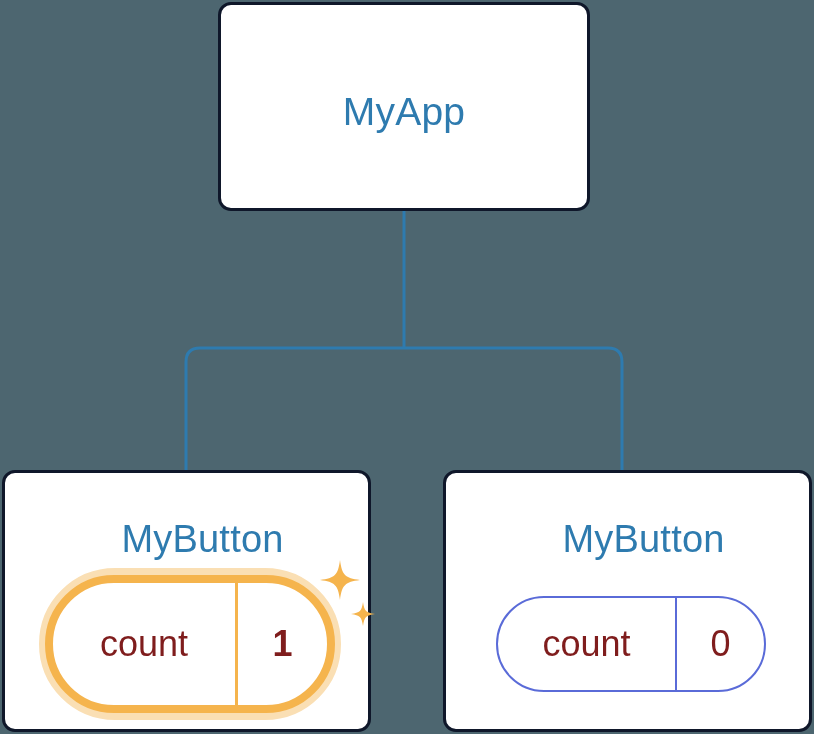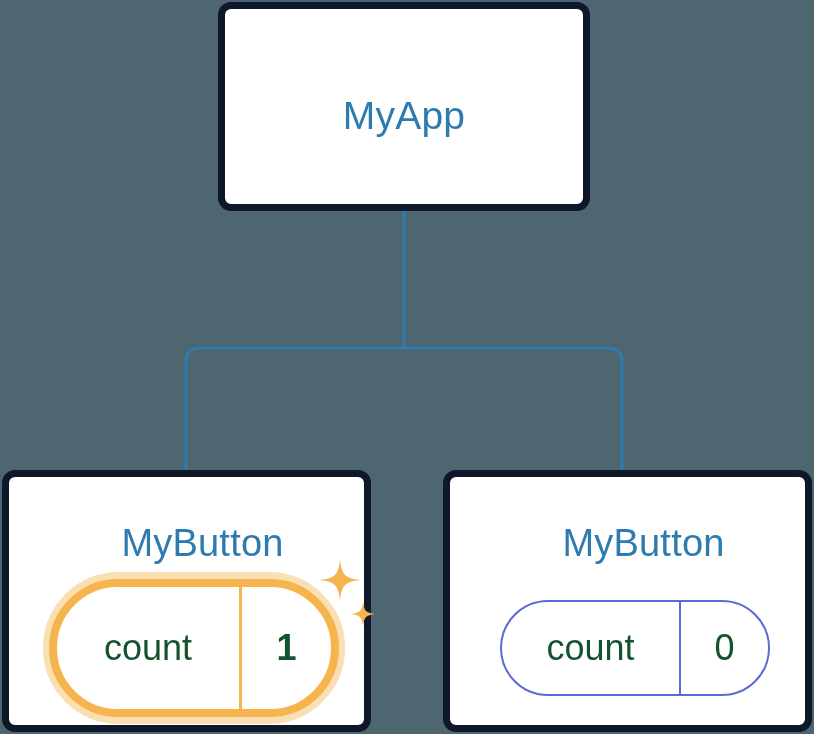--- a/index.html
+++ b/index.html
@@ -27,21 +27,21 @@
     top: 0;
     width: 814px;
     height: 734px;
     pointer-events: none;
   }
 
   
   .node {
     position: absolute;
     background: #ffffff;
-    border: 7px solid #0f172a;
+    border: 3px solid #0f172a;
     border-radius: 13px;
     box-sizing: border-box;
   }
   #node-app {
     left: 218px;
     top: 2px;
     width: 372px;
     height: 209px;
   }
   #node-btn-left {
@@ -85,21 +85,21 @@
     position: absolute;
     box-sizing: border-box;
     background: #ffffff;
     display: flex;
     align-items: stretch;
   }
   .pill-key, .pill-val {
     display: flex;
     align-items: center;
     justify-content: center;
-    color: #14532d;
+    color: #7f1d1d;
     white-space: nowrap;
   }
 
   
   #pill-right {
     left: 50px;
     top: 123px;
     width: 270px;
     height: 96px;
     border: 2px solid #5a6bd8;

